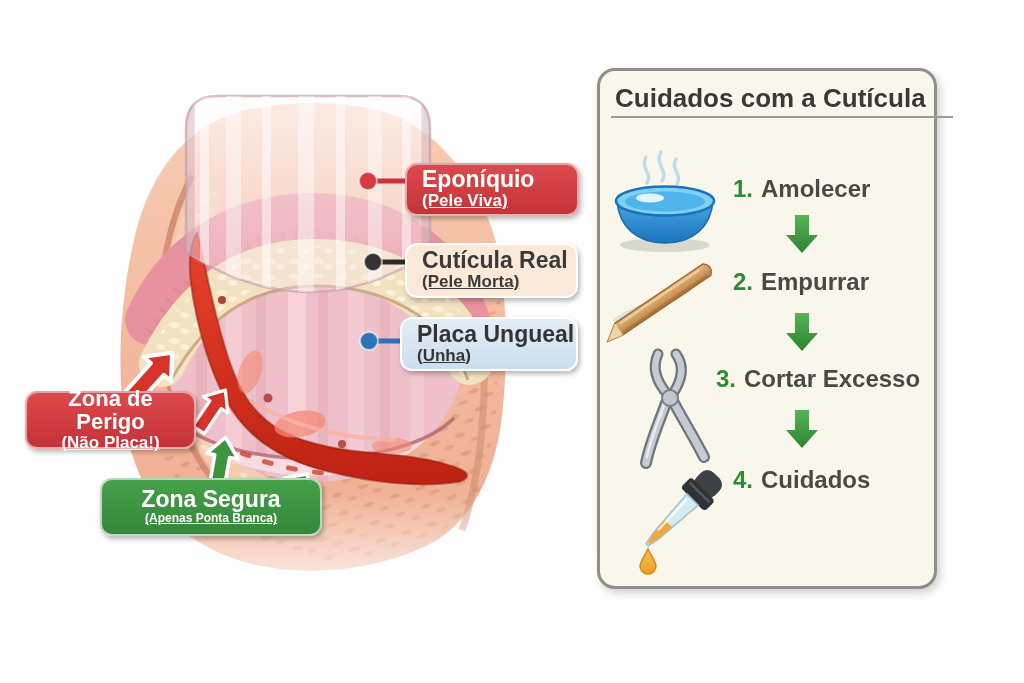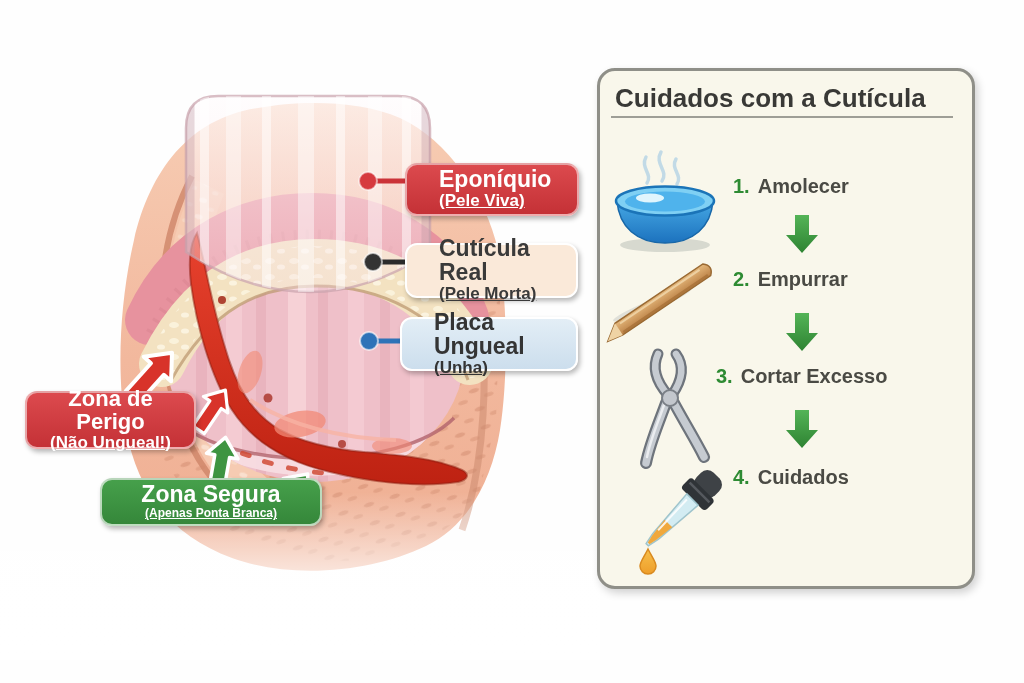--- a/index.html
+++ b/index.html
@@ -4,36 +4,36 @@
 <style>
   html,body{margin:0;padding:0;background:#fff;}
   .stage{position:relative;width:1024px;height:683px;background:#fefefe;overflow:hidden;
          font-family:"Liberation Sans",sans-serif;}
   svg{position:absolute;left:0;top:0;}
   
   .callout{position:absolute;border-radius:12px;box-shadow:2px 3px 5px rgba(0,0,0,.28);
            display:flex;flex-direction:column;justify-content:center;box-sizing:border-box;}
   .callout .t1{font-weight:bold;line-height:1.04;}
   .callout .t2{font-weight:bold;line-height:1.1;text-decoration:underline;}
-  .co-left{padding-left:32px;align-items:flex-start;text-align:left;}
+  .co-left{padding-left:15px;align-items:flex-start;text-align:left;}
   .co-center{align-items:center;text-align:center;padding:0 6px;}
   .co-red{background:linear-gradient(180deg,#DC4A4E 0%,#C43136 100%);
           border:2px solid rgba(255,255,255,.55);color:#fff;}
   .co-cream{background:#FAE9D9;border:2px solid #ffffff;color:#3A3A3A;}
   .co-blue{background:linear-gradient(180deg,#E3EEF6 0%,#CCDEED 100%);border:2px solid #ffffff;color:#343434;}
   .co-green{background:linear-gradient(180deg,#46A04B 0%,#35873A 100%);
             border:2px solid rgba(255,255,255,.65);color:#fff;}
   .fs-big .t1{font-size:23px;} .fs-big .t2{font-size:17px;}
   
-  .panel{position:absolute;left:597px;top:68px;width:378px;height:521px;box-sizing:border-box;
+  .panel{position:absolute;left:597px;top:68px;width:340px;height:521px;box-sizing:border-box;
          background:#F9F7EB;border:3px solid #8F8F88;border-radius:18px;
          box-shadow:3px 4px 8px rgba(0,0,0,.18);}
   .panel-title{position:absolute;left:15px;top:12px;font-size:26px;font-weight:bold;color:#393936;}
   .panel-rule{position:absolute;left:11px;top:45px;width:342px;height:2px;background:#9E9E96;}
-  .step-text{position:absolute;font-size:20px;font-weight:bold;color:#4A4A44;white-space:nowrap;text-align:right;}
+  .step-text{position:absolute;font-size:24px;font-weight:bold;color:#4A4A44;white-space:nowrap;text-align:right;}
   .step-text .num{color:#2E8B33;margin-right:8px;}
   .icon-slot{position:absolute;}
 </style>
 </head>
 <body>
 
 <div class="stage">
 
   <svg width="600" height="660" viewBox="0 0 600 660">
     <defs>
@@ -176,23 +176,23 @@
   <div class="callout co-blue co-left fs-big" style="left:400px;top:317px;width:178px;height:54px">
     <span class="t1">Placa Ungueal</span>
     <span class="t2">(Unha)</span>
   </div>
   <div class="callout co-cream co-left fs-big" style="left:405px;top:243px;width:173px;height:55px">
     <span class="t1">Cutícula Real</span>
     <span class="t2">(Pele Morta)</span>
   </div>
   <div class="callout co-red co-center" style="left:25px;top:391px;width:171px;height:58px">
     <span class="t1" style="font-size:22px">Zona de Perigo</span>
-    <span class="t2" style="font-size:17px">(Não Ungueal!)</span>
-  </div>
-  <div class="callout co-green co-center" style="left:100px;top:478px;width:222px;height:48px">
+    <span class="t2" style="font-size:17px">(Não Placa!)</span>
+  </div>
+  <div class="callout co-green co-center" style="left:100px;top:478px;width:222px;height:58px">
     <span class="t1" style="font-size:23px">Zona Segura</span>
     <span class="t2" style="font-size:12px">(Apenas Ponta Branca)</span>
   </div>
 
   <div class="panel">
     <div class="panel-title">Cuidados com a Cutícula</div>
     <div class="panel-rule"></div>
 
     <div class="step-text" style="left:133px;top:104px">
       <span class="num">1.</span><span>Amolecer</span>

